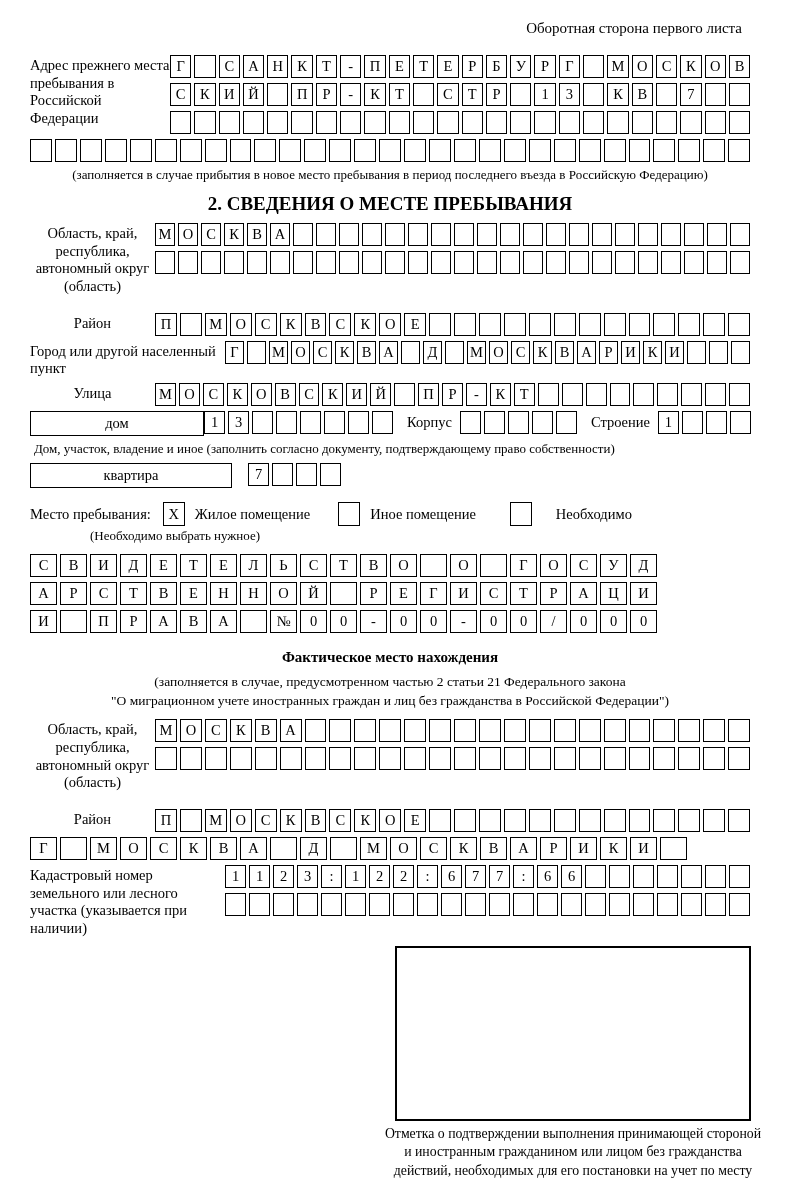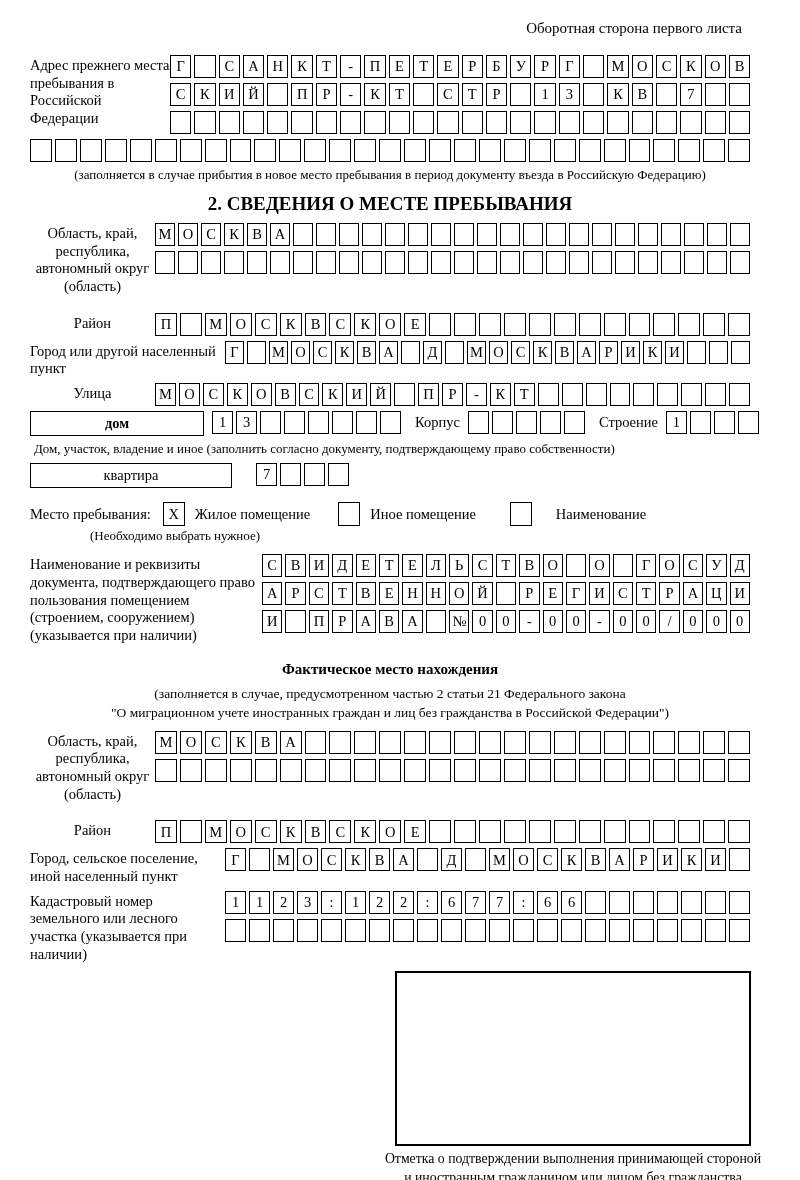--- a/index.html
+++ b/index.html
@@ -32,22 +32,22 @@
   .w232{width:232px;padding-right:6px;box-sizing:border-box;}
 
   .fullrow .cells{margin:0;}
   .note{font-size:13px;text-align:center;margin:2px 0 6px 0;}
   .sec-title{font-size:19px;font-weight:bold;text-align:center;margin:10px 0 8px 0;}
 
   .named-box{
     border:1.6px solid #000;height:23px;display:flex;align-items:center;
     justify-content:center;font-size:14.5px;flex-shrink:0;
   }
-  .dom-box{width:172px;margin-right:8px;font-weight:bold;}
-  .kv-box{width:200px;margin-right:24px;}
+  .dom-box{width:172px;}
+  .kv-box{width:200px;margin-right:16px;}
   .inline-lab{font-size:14.5px;padding:3px 8px 0 14px;flex-shrink:0;}
 
   .stay-row{display:flex;align-items:center;margin:14px 0 2px 0;font-size:14.5px;}
   .cbox{
     width:20px;height:22px;border:1.6px solid #000;margin:0 10px 0 12px;
     display:inline-flex;align-items:center;justify-content:center;
     font-size:14.5px;flex-shrink:0;
   }
   .stay-note{font-size:13px;text-align:left;width:420px;margin:0 0 10px 60px;}
 
@@ -178,21 +178,21 @@
         <div class="cell"></div>
         <div class="cell"></div>
         <div class="cell"></div>
         <div class="cell"></div>
         <div class="cell"></div>
         <div class="cell"></div>
         <div class="cell"></div>
         <div class="cell"></div>
       </div>
   </div>
-  <div class="note">(заполняется в случае прибытия в новое место пребывания в период документу въезда в Российскую Федерацию)</div>
+  <div class="note">(заполняется в случае прибытия в новое место пребывания в период последнего въезда в Российскую Федерацию)</div>
 
   <div class="sec-title">2. СВЕДЕНИЯ О МЕСТЕ ПРЕБЫВАНИЯ</div>
 
   <div class="frow">
     <div class="flabel w125">Область, край, республика, автономный округ (область)</div>
     <div class="rcol">
       <div class="cells">
           <div class="cell">М</div>
           <div class="cell">О</div>
           <div class="cell">С</div>
@@ -382,26 +382,25 @@
       </div>
   </div>
 
   <div class="stay-row">
     <span>Место пребывания:</span>
     <span class="cbox">X</span>
     <span>Жилое помещение</span>
     <span class="cbox" style="margin-left:28px;"></span>
     <span>Иное помещение</span>
     <span class="cbox" style="margin-left:34px;margin-right:24px;"></span>
-    <span>Наименование</span>
+    <span>Необходимо</span>
   </div>
   <div class="stay-note">(Необходимо выбрать нужное)</div>
 
   <div class="frow">
-    <div class="flabel w232">Наименование и реквизиты документа, подтверждающего право пользования помещением (строением, сооружением) (указывается при наличии)</div>
     <div class="rcol">
       <div class="cells">
           <div class="cell">С</div>
           <div class="cell">В</div>
           <div class="cell">И</div>
           <div class="cell">Д</div>
           <div class="cell">Е</div>
           <div class="cell">Т</div>
           <div class="cell">Е</div>
           <div class="cell">Л</div>
@@ -554,21 +553,20 @@
         <div class="cell"></div>
         <div class="cell"></div>
         <div class="cell"></div>
         <div class="cell"></div>
         <div class="cell"></div>
         <div class="cell"></div>
       </div>
   </div>
 
   <div class="frow">
-    <div class="flabel w195">Город, сельское поселение, иной населенный пункт</div>
     <div class="cells">
         <div class="cell">Г</div>
         <div class="cell"></div>
         <div class="cell">М</div>
         <div class="cell">О</div>
         <div class="cell">С</div>
         <div class="cell">К</div>
         <div class="cell">В</div>
         <div class="cell">А</div>
         <div class="cell"></div>

